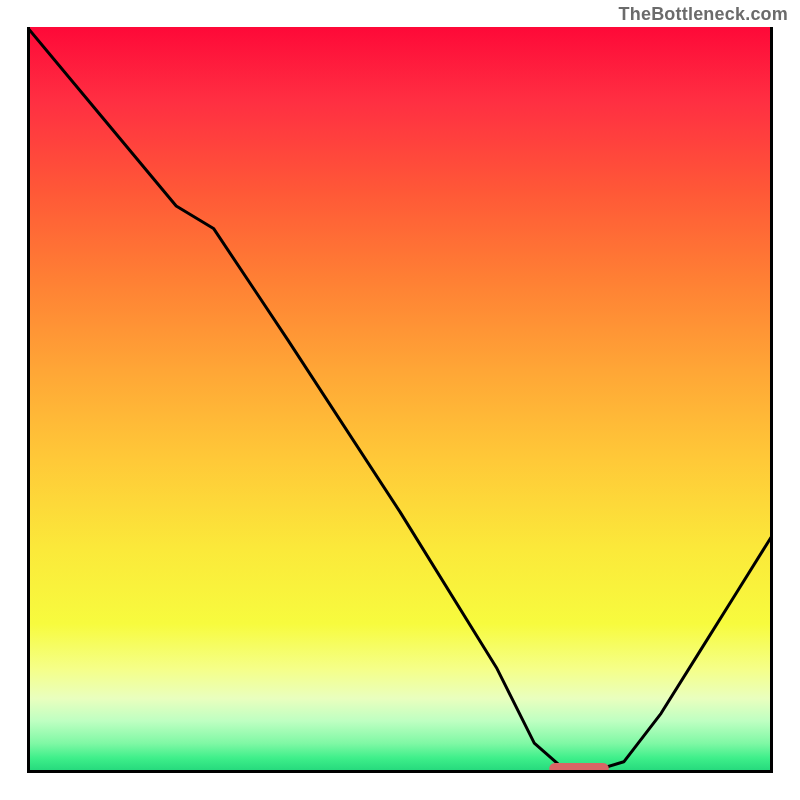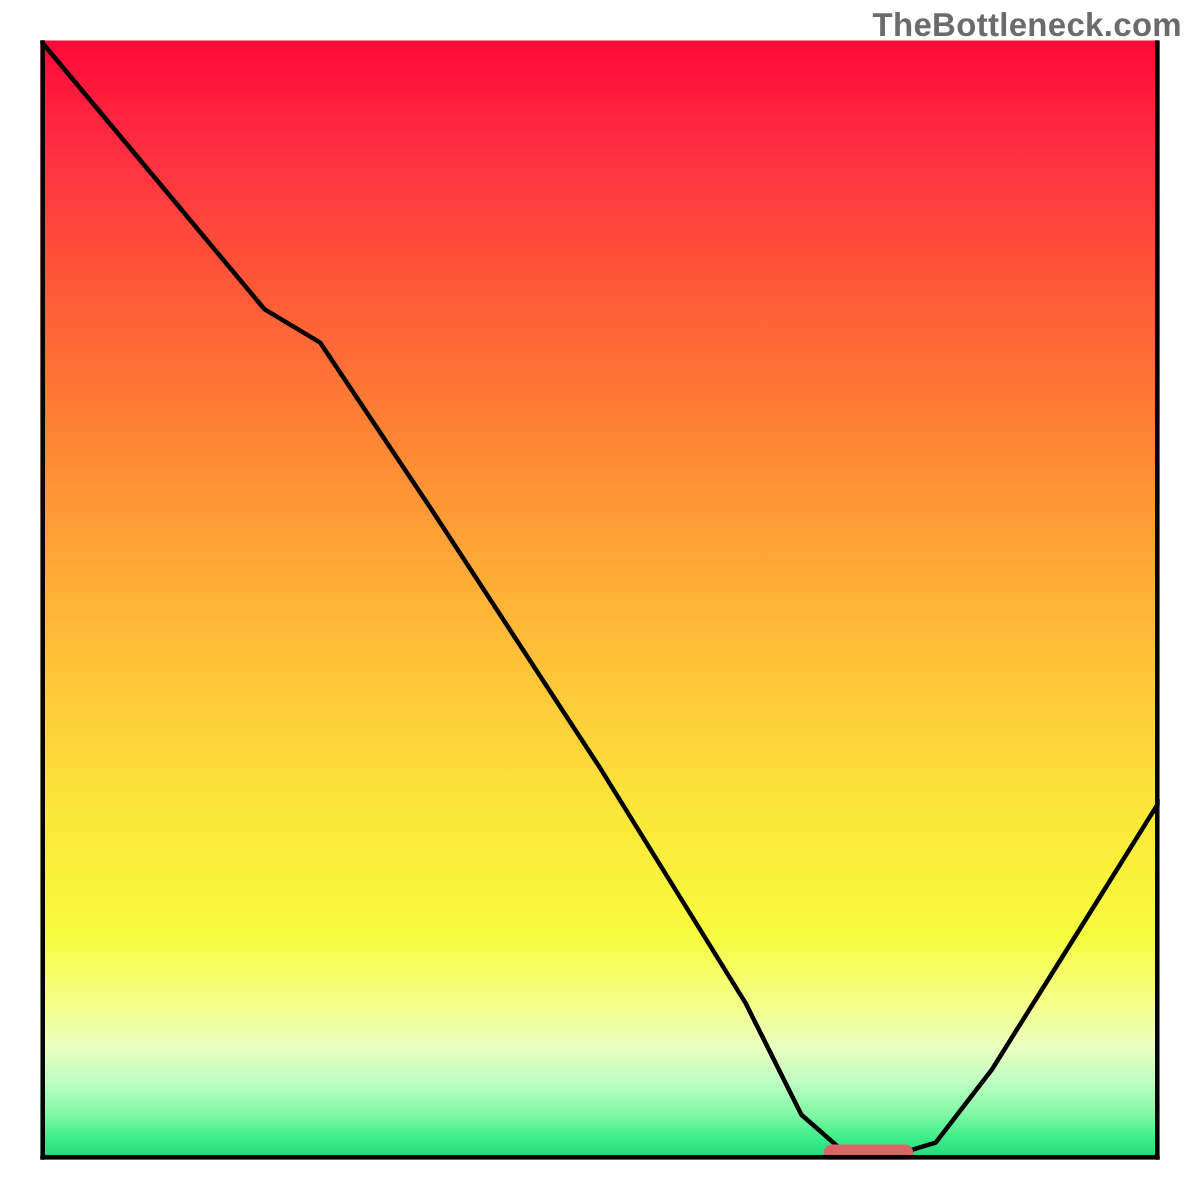--- a/index.html
+++ b/index.html
@@ -12,21 +12,21 @@
   }
   .wrap {
     position: relative;
     width: 800px;
     height: 800px;
   }
   .watermark {
     position: absolute;
     top: 4px;
     right: 12px;
-    font-size: 22px;
+    font-size: 18px;
     font-weight: 600;
     color: #6b6b6b;
     letter-spacing: 0.2px;
   }
   .plot-area {
     position: absolute;
     left: 27px;
     top: 27px;
     width: 746px;
     height: 746px;

